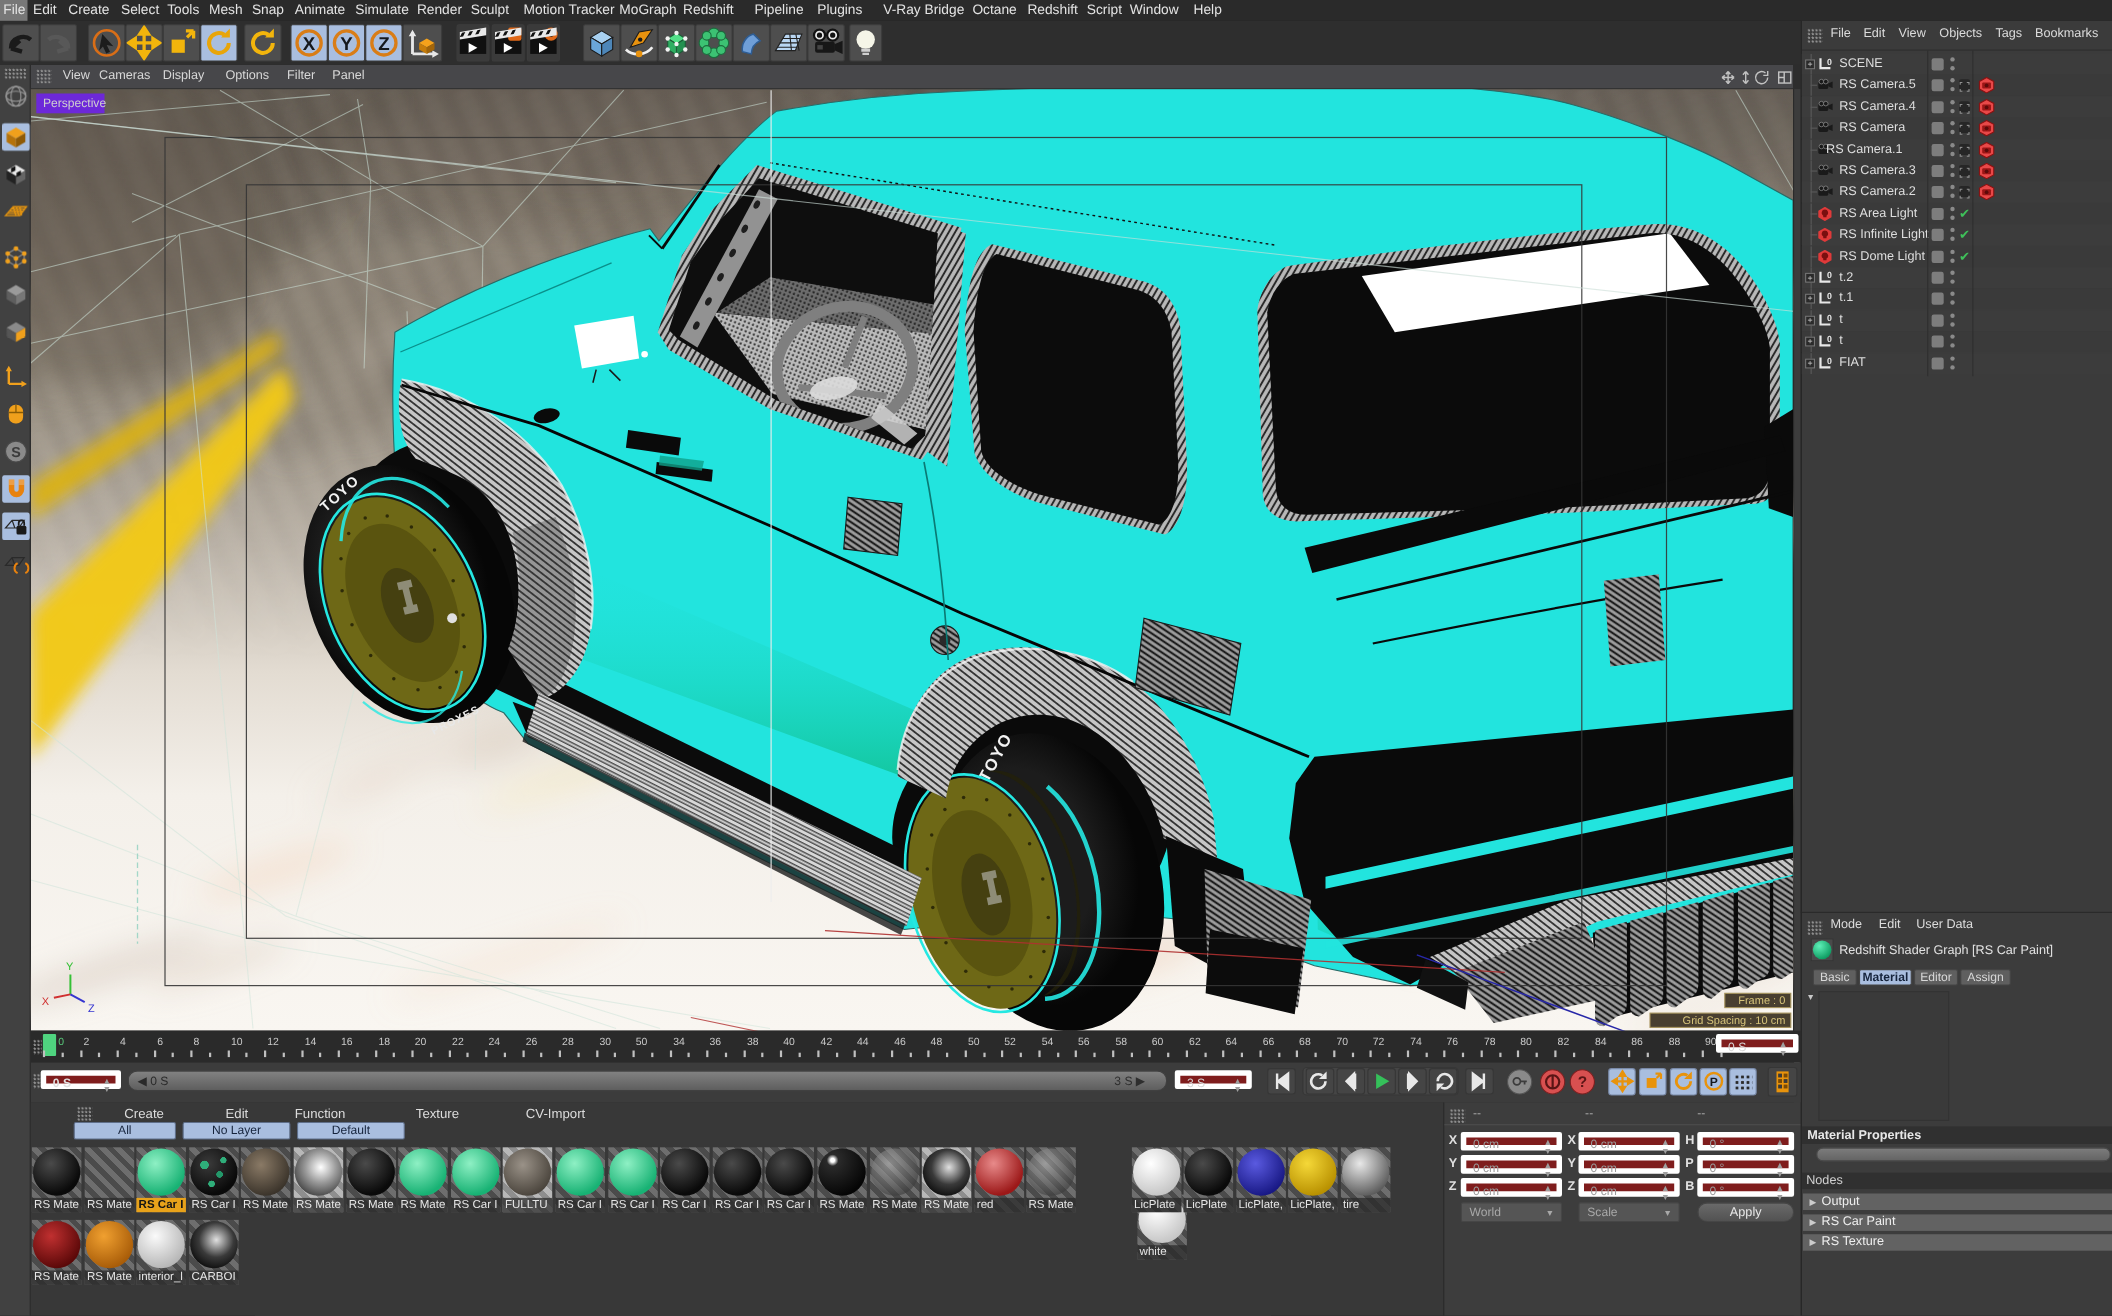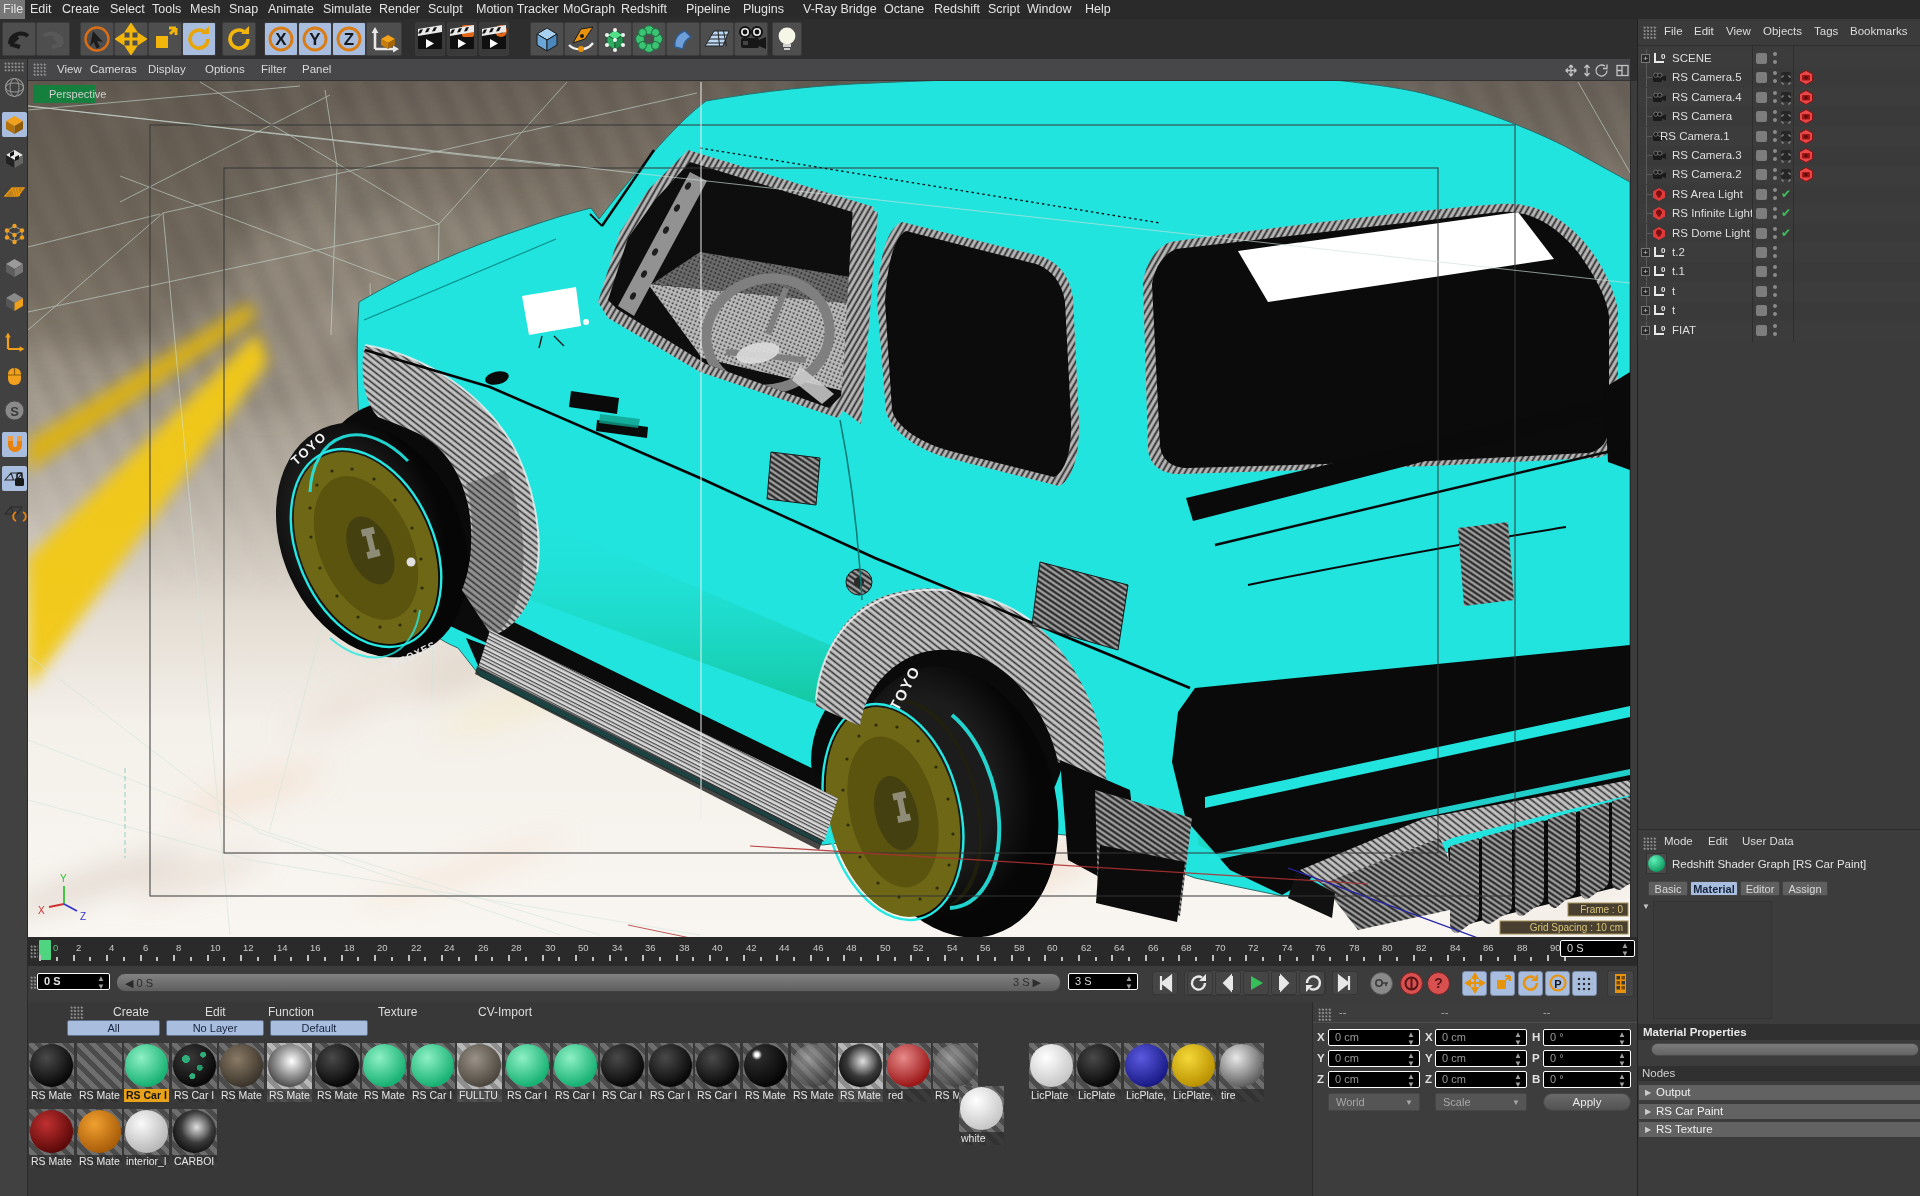--- a/index.html
+++ b/index.html
@@ -7,34 +7,34 @@
 .abs{position:absolute}
 #menubar{position:absolute;left:0;top:0;width:1920px;height:19px;background:#2a2a2a;z-index:30}
 #menubar span{position:absolute;top:2px;font-size:12.5px;color:#e3e3e3;white-space:nowrap}
 #toolbar{position:absolute;left:0;top:19px;width:1920px;height:40px;background:#2e2e2e;z-index:30}
 .tbtn{position:absolute;top:3px;height:34px;background:#4e4e4e;border:1px solid #3c3c3c;border-radius:2px}
 .tblue{background:#a9bedf}
 #leftbar{position:absolute;left:0;top:59px;width:28px;height:1137px;background:#414141;border-right:1px solid #2a2a2a;z-index:30}
 .lbtn{position:absolute;left:2px;width:25px;height:25px;border-radius:2px}
 #vphead{position:absolute;left:28px;top:59px;width:1602px;height:22px;background:#47474a;border-bottom:1px solid #333;z-index:20}
 #vphead span{position:absolute;top:4px;font-size:11.5px;color:#d8d8d8}
-#persp{position:absolute;left:33px;top:85px;width:62px;height:18px;background:#15803d;color:#cfcfcf;
- font-size:11px;line-height:18px;padding-left:16px;z-index:25}
+#persp{position:absolute;left:33px;top:85px;width:62px;height:18px;background:#6d28d9;color:#cfcfcf;
+ font-size:11px;line-height:18px;padding-left:6px;z-index:25}
 #ruler{position:absolute;left:28px;top:937px;width:1609px;height:29px;background:#2a2a2a;z-index:30;overflow:hidden}
 #ruler b{position:absolute;top:5px;font-size:9.5px;color:#c9c9c9;font-weight:normal}
 #ruler i{position:absolute;top:19px;width:1.6px;height:5px;background:#c0c0c0}
 #tctl{position:absolute;left:28px;top:966px;width:1609px;height:36px;background:#3c3c3c;z-index:30}
 #mats{position:absolute;left:28px;top:1002px;width:1284px;height:194px;background:#383838;z-index:30}
 #coords{position:absolute;left:1312px;top:1002px;width:326px;height:194px;background:#3d3d3d;border-left:1px solid #2a2a2a;z-index:30}
 #om{position:absolute;left:1637px;top:19px;width:283px;height:810px;background:#3b3b3b;border-left:1px solid #222;z-index:30}
 #am{position:absolute;left:1637px;top:829px;width:283px;height:367px;background:#3c3c3c;border-left:1px solid #222;border-top:1px solid #2a2a2a;z-index:30}
 .dots{position:absolute;width:14px;height:13px;
  background-image:radial-gradient(circle at 1.5px 1.5px,#8f8f8f 1px,transparent 1.2px);
  background-size:3.4px 3.4px}
-.field{position:absolute;height:17px;background:#000000;border:1px solid #ffffff;border-radius:2px;
+.field{position:absolute;height:17px;background:#7f1d1d;border:5px solid #ffffff;border-radius:2px;
  color:#9a9a9a;font-size:11px;line-height:15px;padding-left:6px}
 .spin{position:absolute;color:#9f9f9f;font-size:8px;line-height:8px}
 .omrow{position:absolute;left:0;width:283px;height:19px;font-size:11.5px;color:#dedede;line-height:19px}
 .tab{position:absolute;height:16px;background:#a9bedf;border:1px solid #5f6f8a;border-radius:2px;
  color:#16243c;font-size:11px;text-align:center;line-height:15px}
 .mtile{position:absolute;width:45px;height:59px;background:repeating-linear-gradient(45deg,#6e6e6e 0 5px,#4b4b4b 5px 10px)}
 .mlab{position:absolute;left:0;bottom:0;width:45px;height:13px;background:rgba(40,40,40,.72);
  color:#e6e6e6;font-size:10.5px;line-height:13px;padding-left:2px;overflow:hidden;white-space:nowrap}
 .sph{position:absolute;left:1px;top:1px;width:43px;height:43px;border-radius:50%}
 </style></head><body>
@@ -963,21 +963,21 @@
       <div class="mlab" style="">RS Mate</div>
     </div>
     <div class="mtile" style="left:858px;top:41px;">
       <div class="sph" style="background:radial-gradient(circle at 38% 32%,#e88a8a,#9c1818 72%)"></div>
       <div class="mlab" style="">red</div>
     </div>
     <div class="mtile" style="left:905px;top:41px;">
       <div class="sph" style="background:radial-gradient(circle at 38% 32%,rgba(200,200,200,.5),rgba(60,60,60,.6) 75%)"></div>
       <div class="mlab" style="">RS Mate</div>
     </div>
-    <div class="mtile" style="left:931px;top:41px;margin-top:43px;">
+    <div class="mtile" style="left:1006px;top:41px;margin-top:43px;">
       <div class="sph" style="background:radial-gradient(circle at 38% 32%,#ffffff,#c2c2c2 80%)"></div>
       <div class="mlab" style="">white</div>
     </div>
     <div class="mtile" style="left:1001px;top:41px;">
       <div class="sph" style="background:radial-gradient(circle at 38% 32%,#ffffff,#c2c2c2 80%)"></div>
       <div class="mlab" style="">LicPlate</div>
     </div>
     <div class="mtile" style="left:1048px;top:41px;">
       <div class="sph" style="background:radial-gradient(circle at 38% 32%,#4a4a4a,#0a0a0a 70%)"></div>
       <div class="mlab" style="">LicPlate</div>

